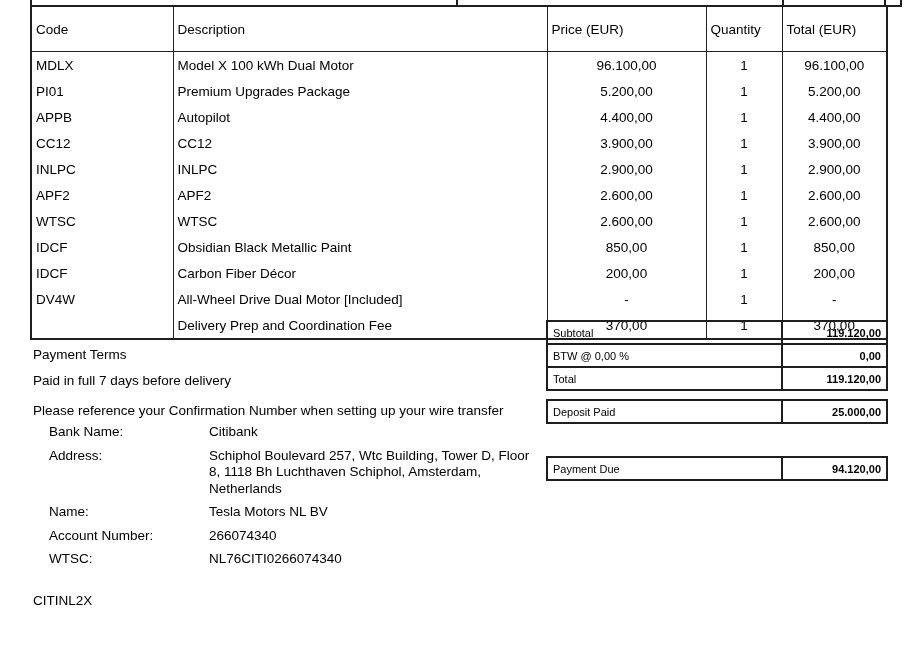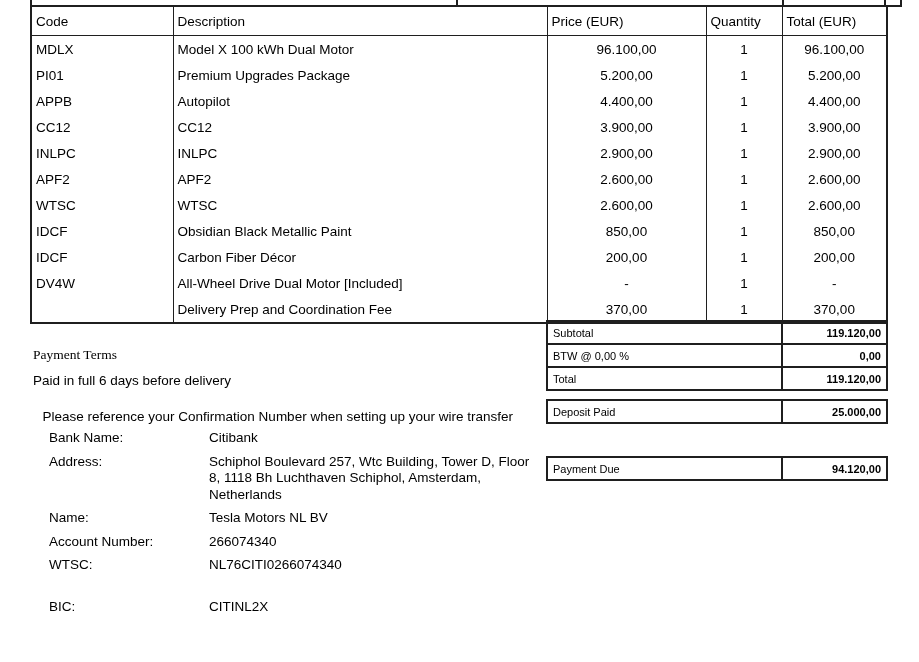--- a/index.html
+++ b/index.html
@@ -33,21 +33,21 @@
     border-collapse: collapse;
     table-layout: fixed;
     border: 2px solid #1f1f1f;
     font-size: 13.5px;
   }
   table.items th {
     border: 1px solid #1f1f1f;
     font-weight: normal;
     text-align: left;
     height: 20px;
-    padding: 4px 4px;
+    padding: 12px 4px;
     white-space: nowrap;
     overflow: hidden;
   }
   table.items td {
     border-left: 1px solid #1f1f1f;
     border-right: 1px solid #1f1f1f;
     height: 26px;
     padding: 0 4px;
     vertical-align: middle;
     white-space: nowrap;
@@ -80,23 +80,23 @@
   .s3 { top: 456px; }
 
   
   .left-info {
     position: absolute;
     left: 33px;
     top: 340px;
     width: 510px;
     line-height: 17px;
   }
-  .left-info .heading { padding-top: 6px; font-family: Liberation Serif, serif; }
+  .left-info .heading { padding-top: 6px; }
   .left-info .terms   { margin-top: 9px; }
-  .left-info .note    { margin-top: 19px; width: 480px; line-height: 17px; text-align: right; }
+  .left-info .note    { margin-top: 13px; width: 480px; line-height: 17px; }
   .bank-grid { margin-top: 5px; }
   .bank-row {
     display: flex;
     margin-bottom: 7px;
     line-height: 16.5px;
   }
   .bank-row .lbl { width: 160px; flex: 0 0 160px; margin-left: 16px; }
   .bank-row .val { width: 348px; }
   .bank-row.bic { margin-top: 25px; }
 </style>
@@ -254,21 +254,21 @@
     <tbody>
         <tr>
       <td>Payment Due</td>
       <td class="val">94.120,00</td>
     </tr>
   </tbody>
     </table>
 
   <div class="left-info">
     <div class="heading">Payment Terms</div>
-    <div class="terms">Paid in full 6 days before delivery</div>
+    <div class="terms">Paid in full 7 days before delivery</div>
     <div class="note">Please reference your Confirmation Number when setting up your wire transfer</div>
 
     <div class="bank-grid">
       <div class="bank-row">
         <span class="lbl">Bank Name:</span>
         <span class="val">Citibank</span>
       </div>
       <div class="bank-row">
         <span class="lbl">Address:</span>
         <span class="val">Schiphol Boulevard 257, Wtc Building, Tower D, Floor 8, 1118 Bh Luchthaven Schiphol, Amsterdam, Netherlands</span>
@@ -279,19 +279,18 @@
       </div>
       <div class="bank-row">
         <span class="lbl">Account Number:</span>
         <span class="val">266074340</span>
       </div>
       <div class="bank-row">
         <span class="lbl">WTSC:</span>
         <span class="val">NL76CITI0266074340</span>
       </div>
       <div class="bank-row bic">
-        <span class="lbl">BIC:</span>
         <span class="val">CITINL2X</span>
       </div>
     </div>
   </div>
 
 </div>
 
 </body></html>

